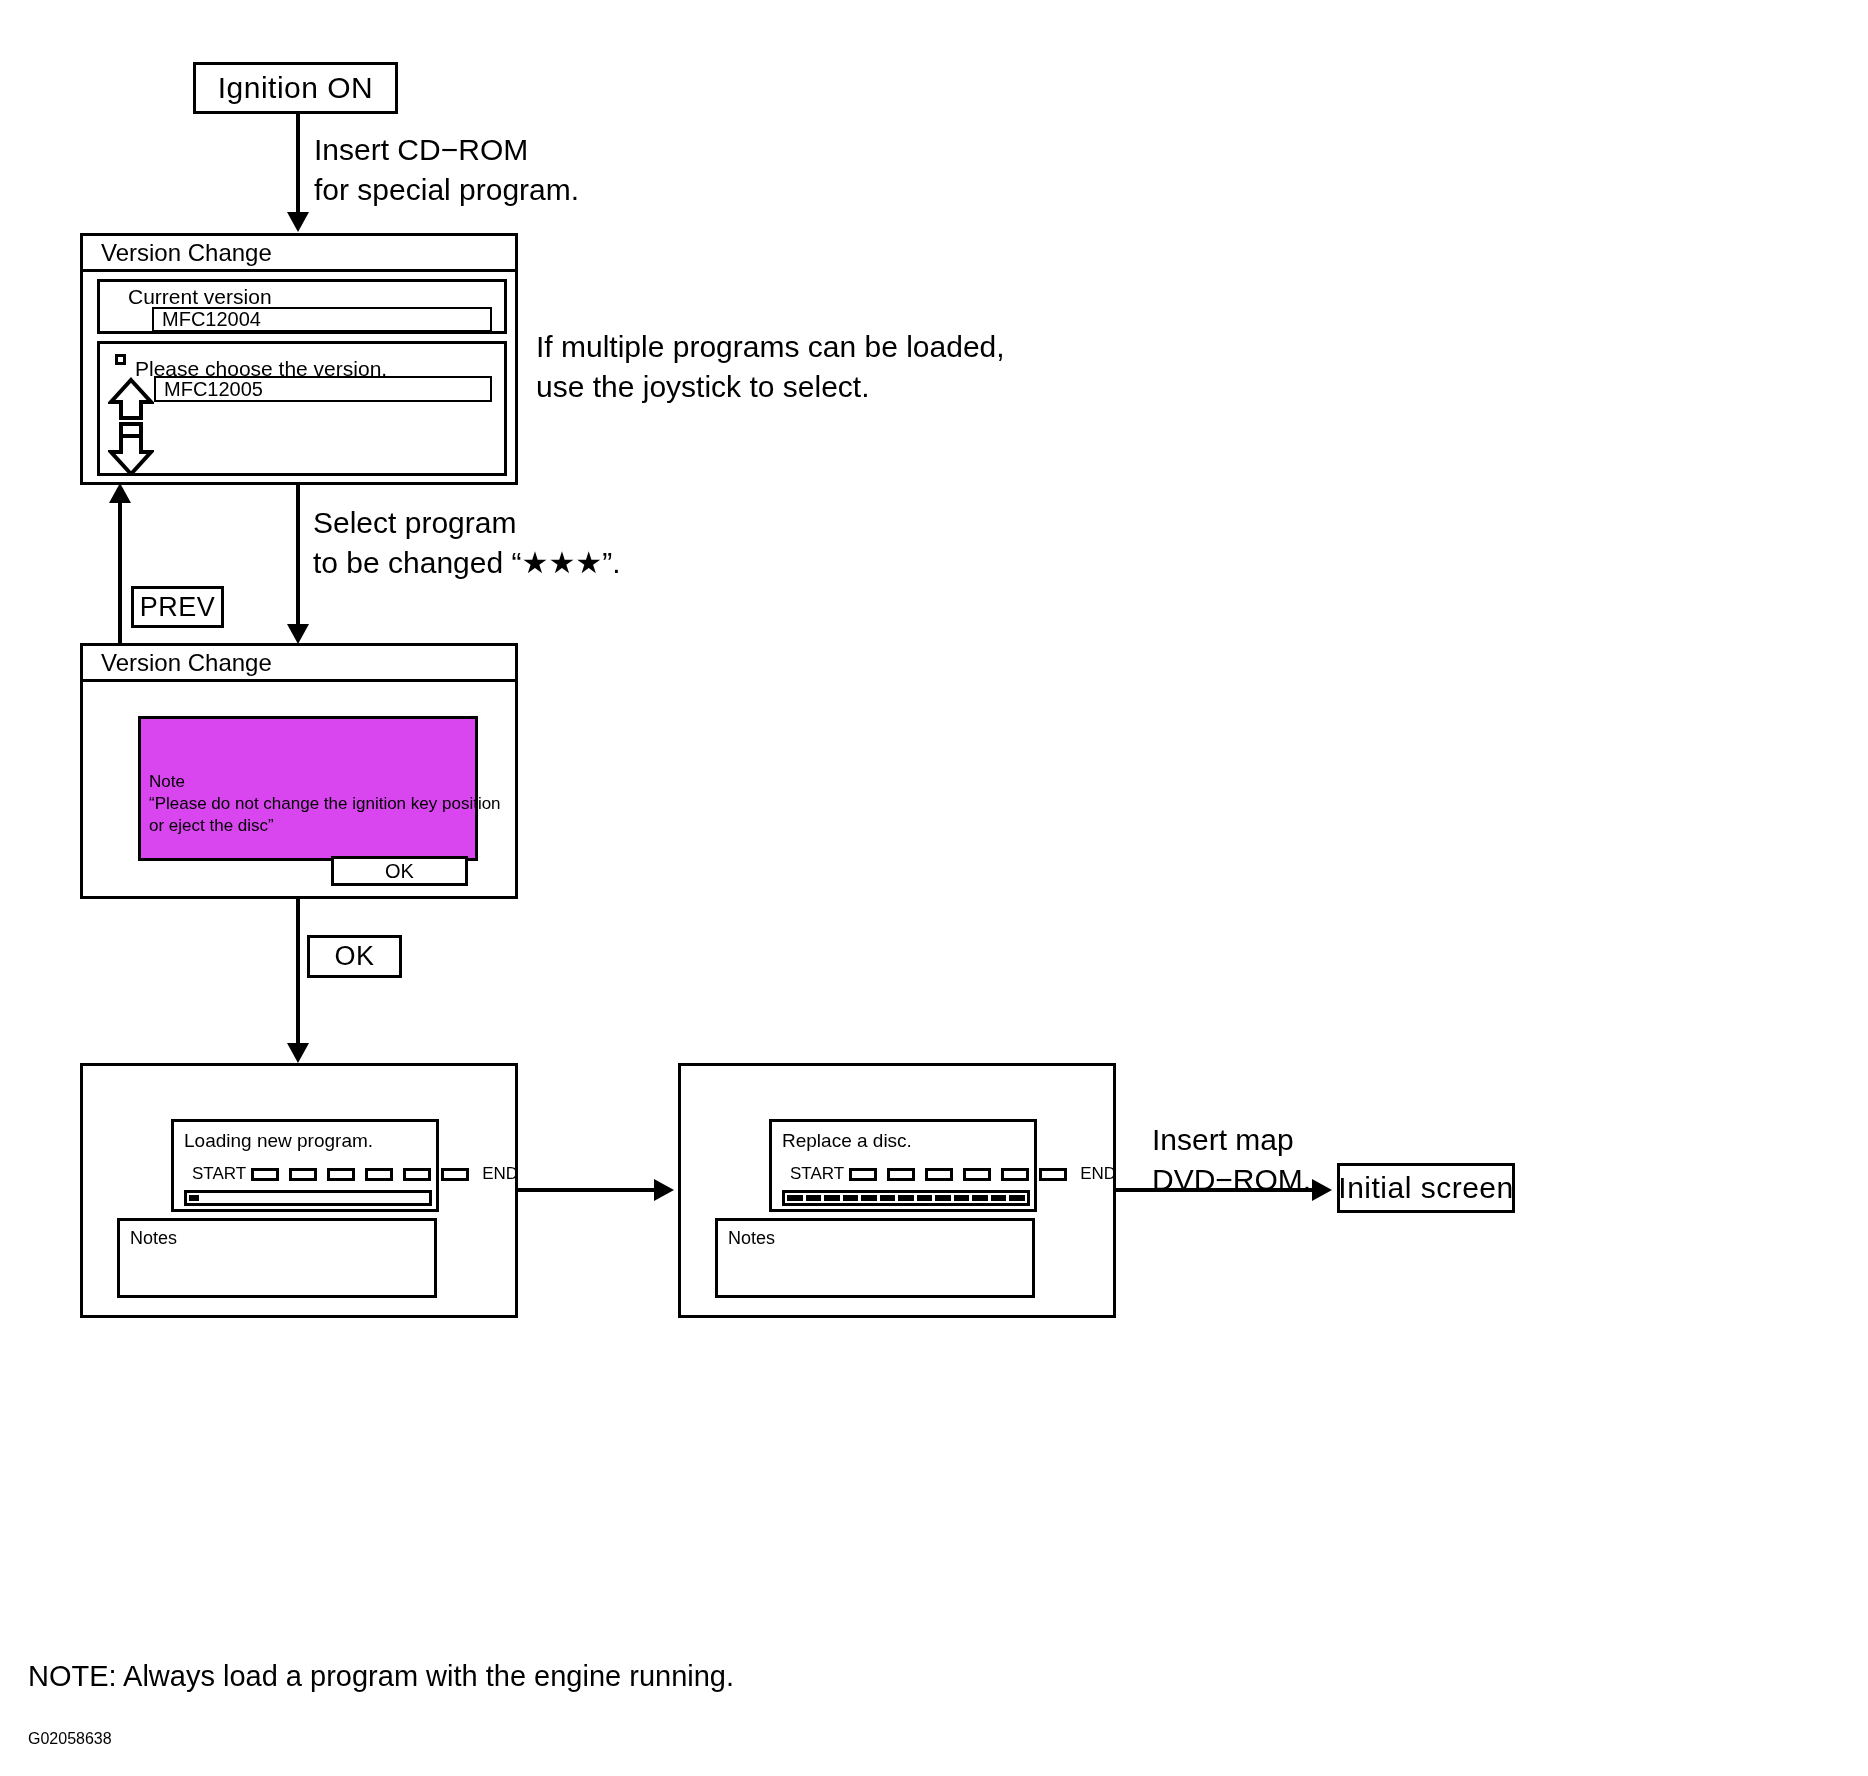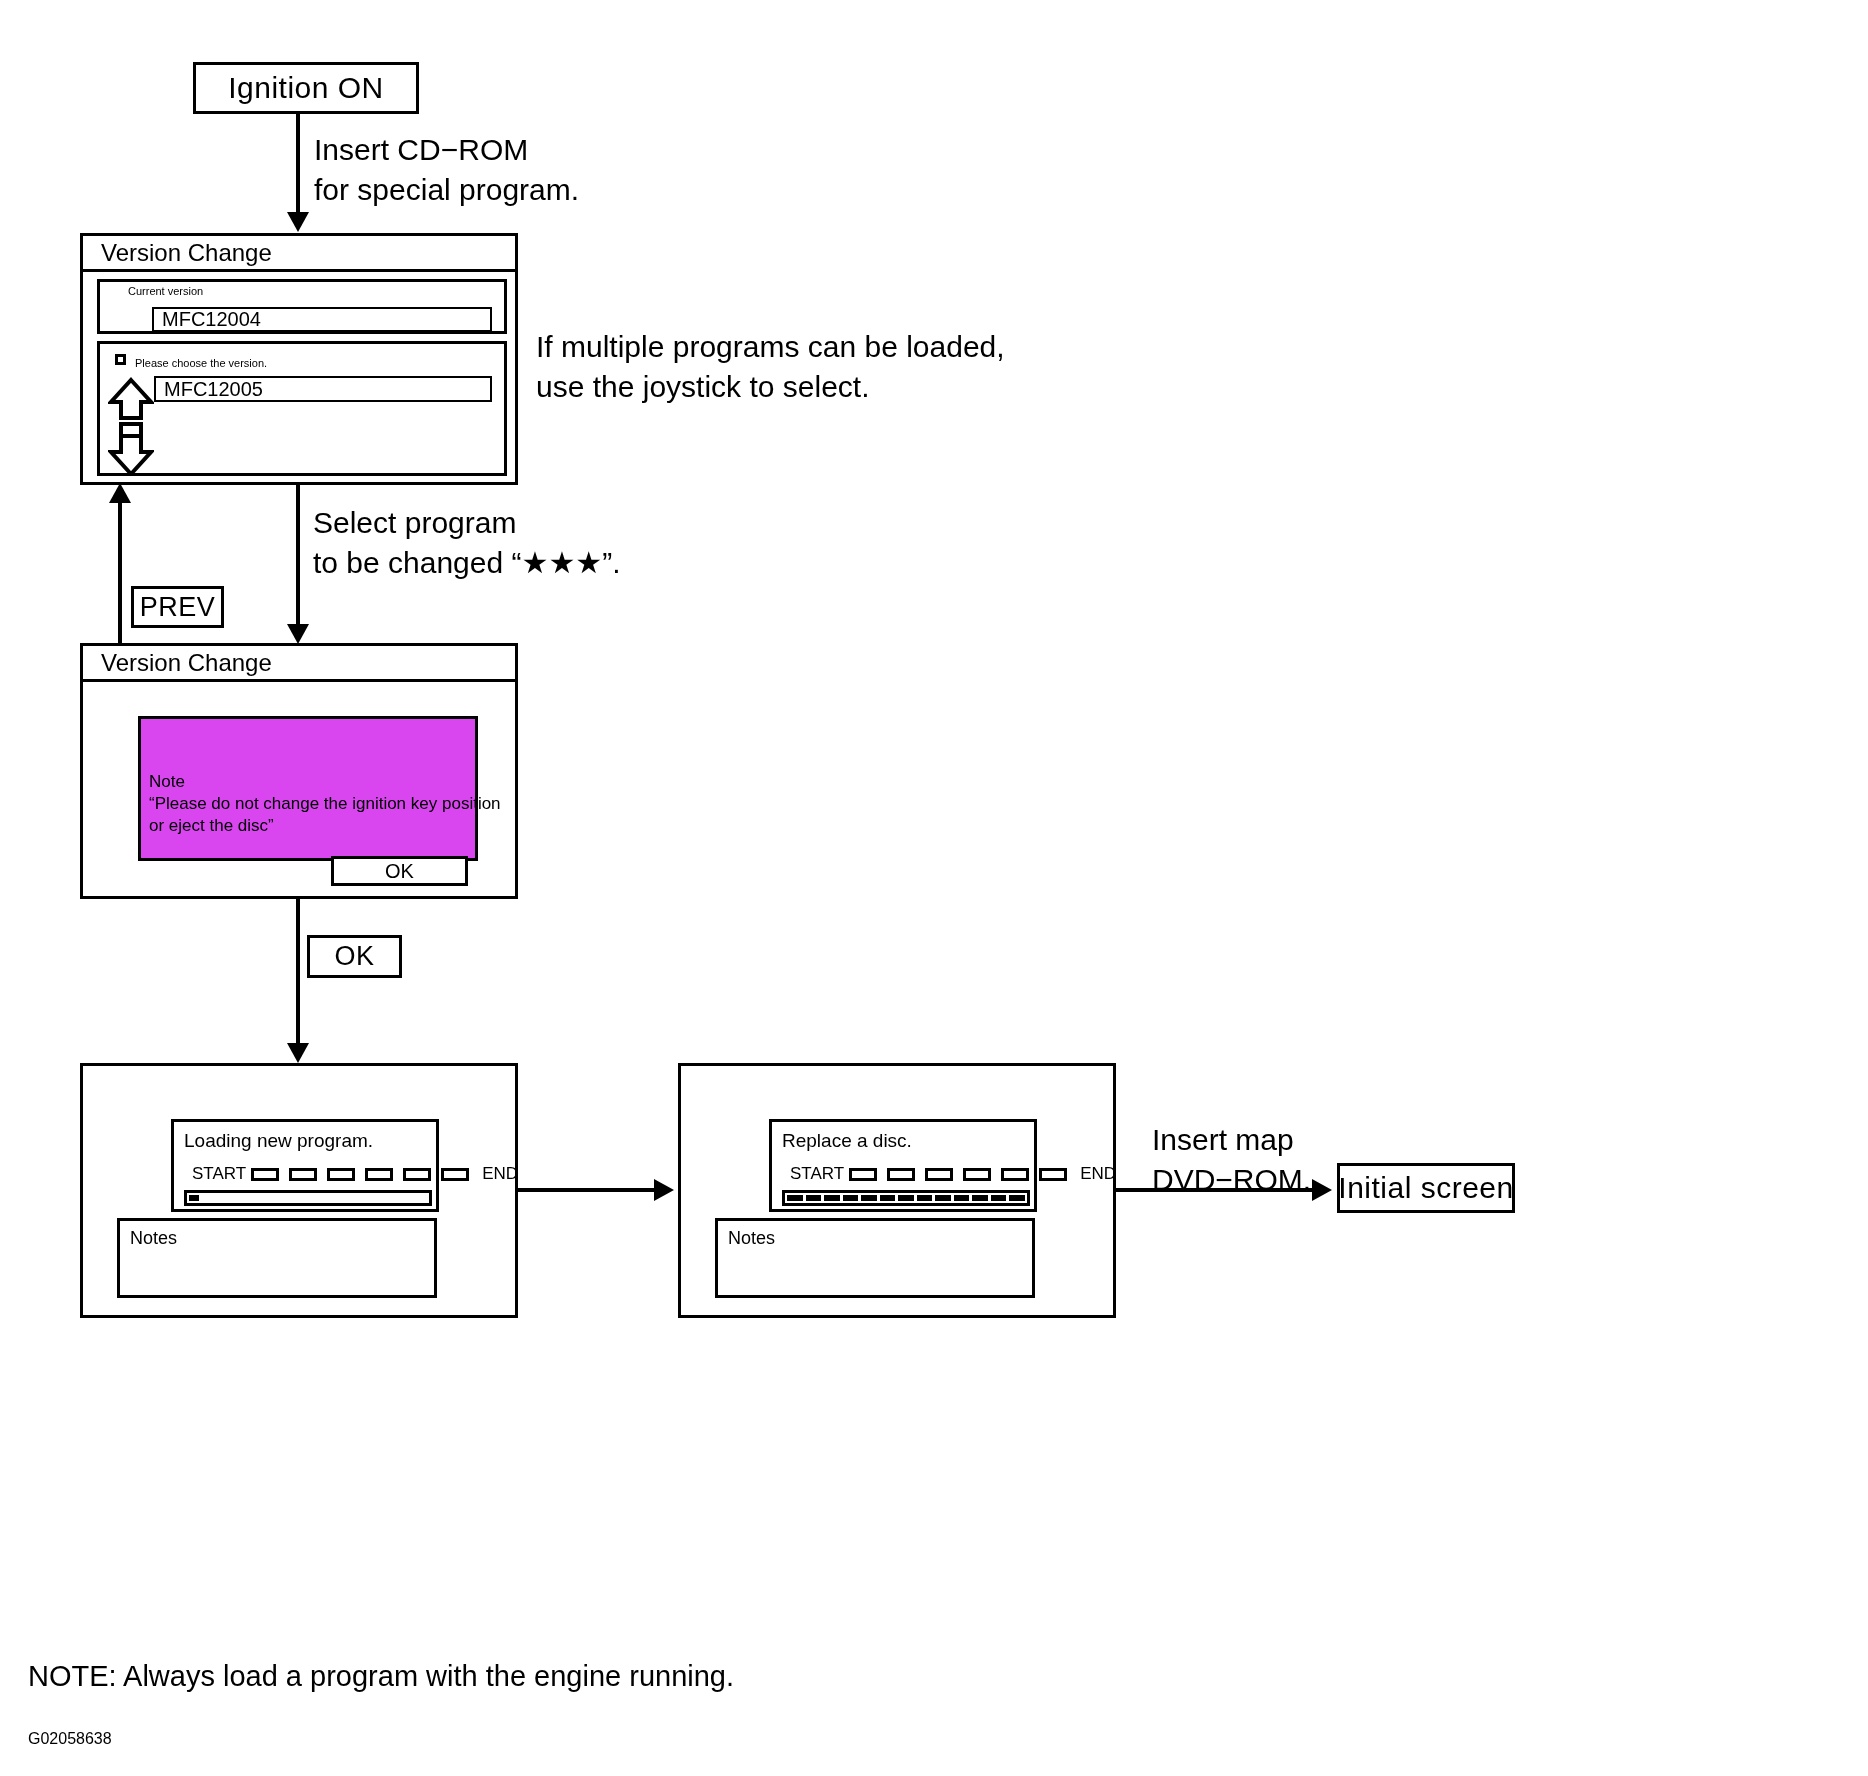--- a/index.html
+++ b/index.html
@@ -82,21 +82,21 @@
   }
 
   .field-group {
     position: absolute;
     border: 3px solid #000;
     background: #fff;
     box-sizing: border-box;
   }
   .field-label {
     position: absolute;
-    font-size: 11px;
+    font-size: 21px;
     white-space: pre;
   }
   .field-input {
     position: absolute;
     border: 2px solid #000;
     background: #fff;
     box-sizing: border-box;
     display: flex;
     align-items: center;
     padding-left: 8px;
@@ -197,21 +197,21 @@
   }
 
   .footer-note { position: absolute; font-size: 29px; white-space: pre; }
   .footer-id { position: absolute; font-size: 16px; white-space: pre; }
 </style>
 </head>
 <body>
 
 <div id="page">
 
-  <div class="labelbox" style="left:193px; top:62px; width:226px; height:52px;">
+  <div class="labelbox" style="left:193px; top:62px; width:205px; height:52px;">
     <span>Ignition ON</span>
   </div>
 
   <div class="vline" style="left:296px; top:114px; height:104px;"></div>
   <div class="arrow-down" style="left:287px; top:212px;"></div>
 
   <div class="txt" style="left:314px; top:130px;">Insert CD−ROM
 for special program.</div>
 
   <div class="screen" style="left:80px; top:233px; width:438px; height:252px;">

